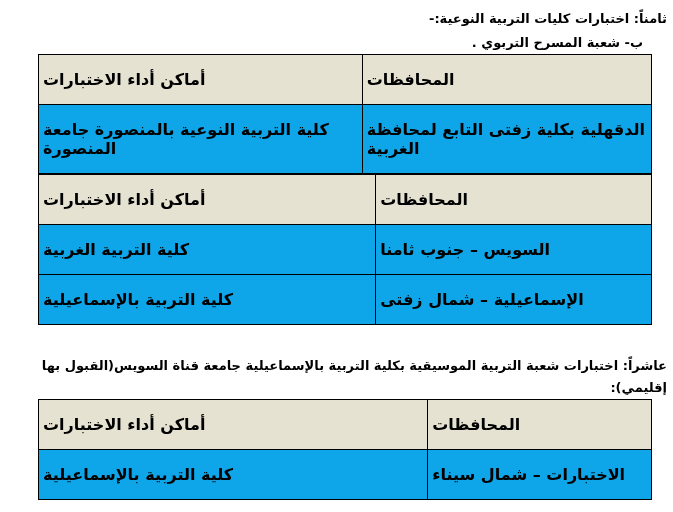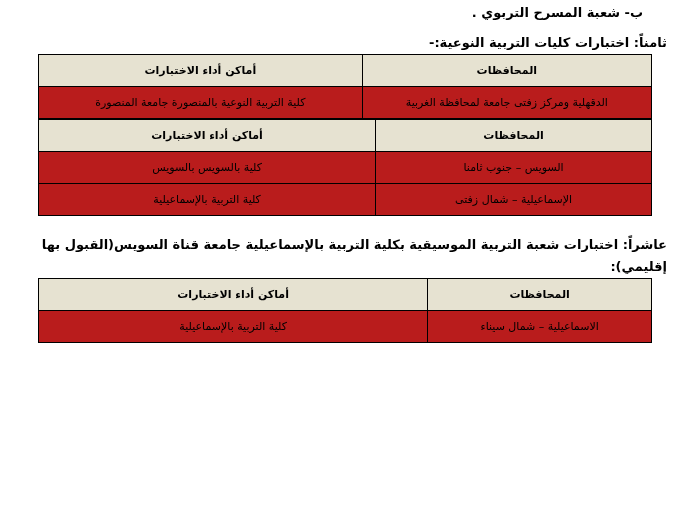--- a/index.html
+++ b/index.html
@@ -11,100 +11,100 @@
     color: #000000;
     direction: rtl;
     overflow: hidden;
   }
   .page { position: relative; width: 673px; height: 512px; }
 
   .para { font-weight: bold; font-size: 13px; line-height: 22px; }
   .p-heading8 { margin: 8px 6px 0 4px; }
   .p-sub8 { margin: 2px 30px 0 4px; font-weight: bold; }
   .p-heading9 { margin: 28px 6px 0 10px; text-align: justify; }
-  .p-heading10 { margin: 18px 6px 0 6px; }
+  .p-heading10 { margin: 30px 6px 0 6px; }
 
   table.gov-table {
     border-collapse: collapse;
     width: 614px;
     margin: 0 21px 0 0; 
     table-layout: fixed;
   }
   .t1 { margin-top: 26px; }
   .t2 { margin-top: 24px; }
   .t3 { margin-top: 44px; }
   table.gov-table td, table.gov-table th {
     border: 1.6px solid #000000;
-    text-align: center;
+    text-align: left;
     vertical-align: middle;
-    font-size: 11px;
-    padding: 9px 4px;
+    font-size: 16px;
+    padding: 15px 4px;
   }
   table.gov-table th {
     background: #e6e2d1;
     font-weight: bold;
     height: 26px;
   }
   table.gov-table td {
-    background: #b91c1c;
-    font-weight: normal;
+    background: #0ea5e9;
+    font-weight: bold;
     height: 30px;
   }
   
   .t1 .col-gov { width: 47.2%; } .t1 .col-loc { width: 52.8%; }
   .t2 .col-gov { width: 45%; }   .t2 .col-loc { width: 55%; }
   .t3 .col-gov { width: 36.5%; } .t3 .col-loc { width: 63.5%; }
 </style>
 </head>
 <body>
 
 <div class="page">
 
+  <div class="para p-heading8">ثامناً: اختبارات كليات التربية النوعية:-</div>
   <div class="para p-sub8">ب-   شعبة المسرح التربوي .</div>
-  <div class="para p-heading8">ثامناً: اختبارات كليات التربية النوعية:-</div>
 
   <table class="gov-table t1">
     <tbody>
         <tr>
       <th class="col-gov">المحافظات</th>
       <th class="col-loc">أماكن أداء الاختبارات</th>
     </tr>
     <tr>
-      <td>الدقهلية ومركز زفتى جامعة لمحافظة الغربية</td>
+      <td>الدقهلية بكلية زفتى التابع لمحافظة الغربية</td>
       <td>كلية التربية النوعية بالمنصورة جامعة المنصورة</td>
     </tr>
   </tbody>
     </table>
 
 
   <table class="gov-table t2">
     <tbody>
         <tr>
       <th class="col-gov">المحافظات</th>
       <th class="col-loc">أماكن أداء الاختبارات</th>
     </tr>
     <tr>
       <td>السويس – جنوب ثامنا</td>
-      <td>كلية بالسويس بالسويس</td>
+      <td>كلية التربية الغربية</td>
     </tr>
     <tr>
       <td>الإسماعيلية – شمال زفتى</td>
       <td>كلية التربية بالإسماعيلية</td>
     </tr>
   </tbody>
     </table>
 
   <div class="para p-heading10">عاشراً: اختبارات شعبة التربية الموسيقية بكلية التربية بالإسماعيلية جامعة قناة السويس(القبول بها إقليمي):</div>
 
   <table class="gov-table t3">
     <tbody>
         <tr>
       <th class="col-gov">المحافظات</th>
       <th class="col-loc">أماكن أداء الاختبارات</th>
     </tr>
     <tr>
-      <td>الاسماعيلية – شمال سيناء</td>
+      <td>الاختبارات – شمال سيناء</td>
       <td>كلية التربية بالإسماعيلية</td>
     </tr>
   </tbody>
     </table>
 
 </div>
 
 </body></html>

